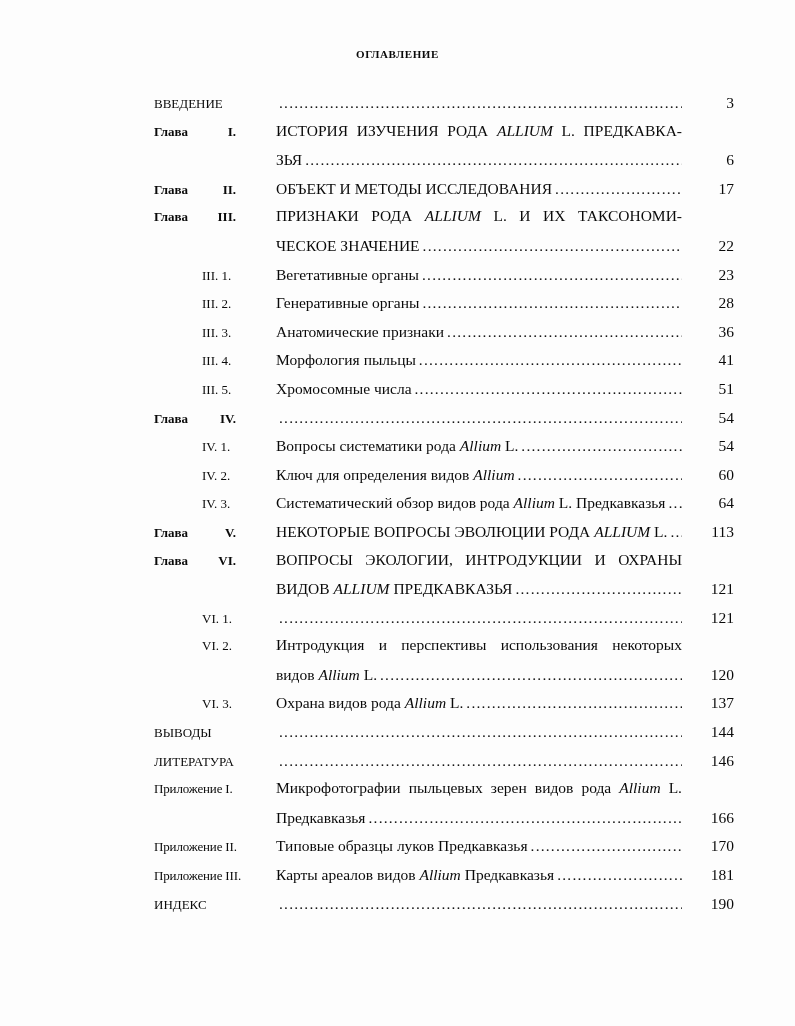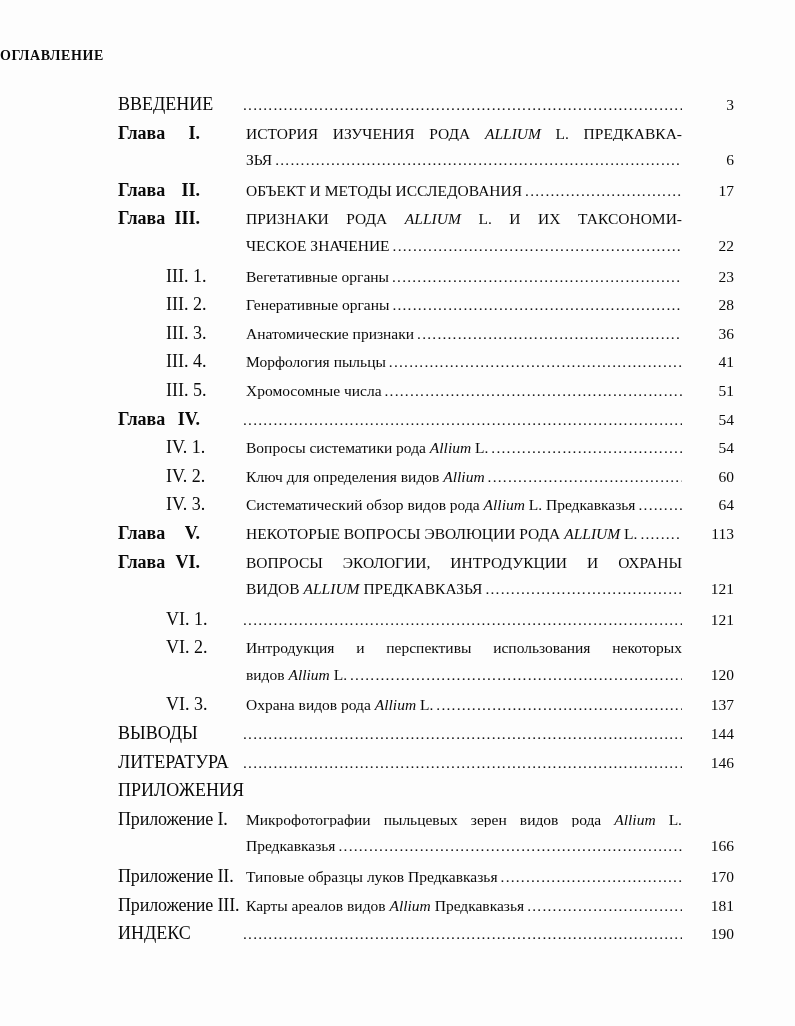--- a/index.html
+++ b/index.html
@@ -15,23 +15,23 @@
     font-family: "Liberation Serif", "DejaVu Serif", serif;
     color: #0a0a0a;
     overflow: hidden;
   }
 
   .toc-title {
     position: absolute;
     left: 0;
     right: 0;
     top: 48px;
-    text-align: left;
+    text-align: center;
     font-weight: bold;
-    font-size: 14px;
+    font-size: 11px;
     letter-spacing: 0.6px;
   }
 
   .toc-body {
     position: absolute;
     left: 118px;
     top: 94px;
     width: 616px;
   }
 
@@ -40,21 +40,22 @@
     display: flex;
     align-items: baseline;
     font-size: 15.5px;
     height: 28.6px;
   }
   .row.cont { }
 
   .label {
     flex: 0 0 auto;
     white-space: nowrap;
-    font-size: 18px;
+    font-size: 13px;
+    margin-left: 36px;
   }
   
   .lab-chapter {
     width: 122px;
     display: flex;
     justify-content: space-between;
     padding-right: 6px;
     box-sizing: border-box;
     font-weight: bold;
   }
@@ -81,21 +82,21 @@
   .lab-blank { width: 122px; flex: 0 0 122px; }
 
   .entry {
     flex: 1 1 auto;
     min-width: 0;
     display: flex;
     align-items: baseline;
     position: relative;
     overflow: hidden;
   }
-  .entry .txt { white-space: nowrap; margin-left: 6px; }
+  .entry .txt { white-space: nowrap; }
   .entry .txt.justified {
     white-space: normal;
     text-align: justify;
     text-align-last: justify;
     width: 100%;
     line-height: 1;
   }
   .leader {
     flex: 1 1 auto;
     overflow: hidden;
@@ -317,25 +318,20 @@
         <span class="pageno">144</span>
       </div>
       <div class="row">
         <span class="label lab-plain">ЛИТЕРАТУРА</span>
         <span class="entry">
           <span class="leader">................................................................................................................................................</span>
         </span>
         <span class="pageno">146</span>
       </div>
       <div class="row">
-        <span class="label lab-plain">ПРИЛОЖЕНИЯ</span>
-        <span class="entry"></span>
-        <span class="pageno empty"></span>
-      </div>
-      <div class="row">
         <span class="label lab-appx">Приложение I.</span>
         <span class="entry">
           <span class="txt justified">Микрофотографии пыльцевых зерен видов рода <span class="it">Allium</span> L.</span>
         </span>
         <span class="pageno empty"></span>
       </div>
       <div class="row cont">
         <span class="label lab-blank"></span>
         <span class="entry">
           <span class="txt">Предкавказья</span>

